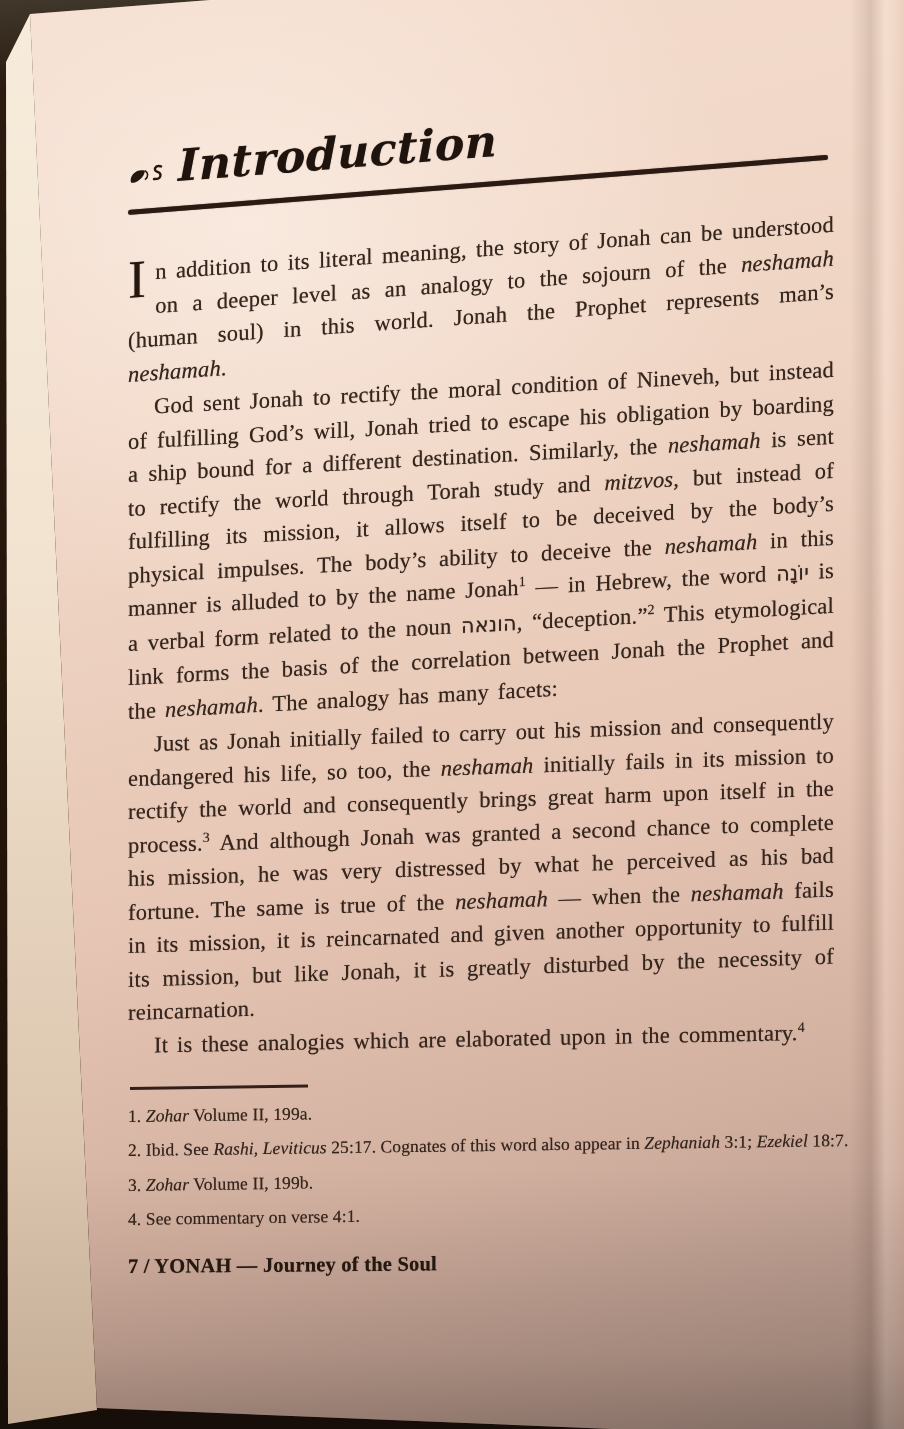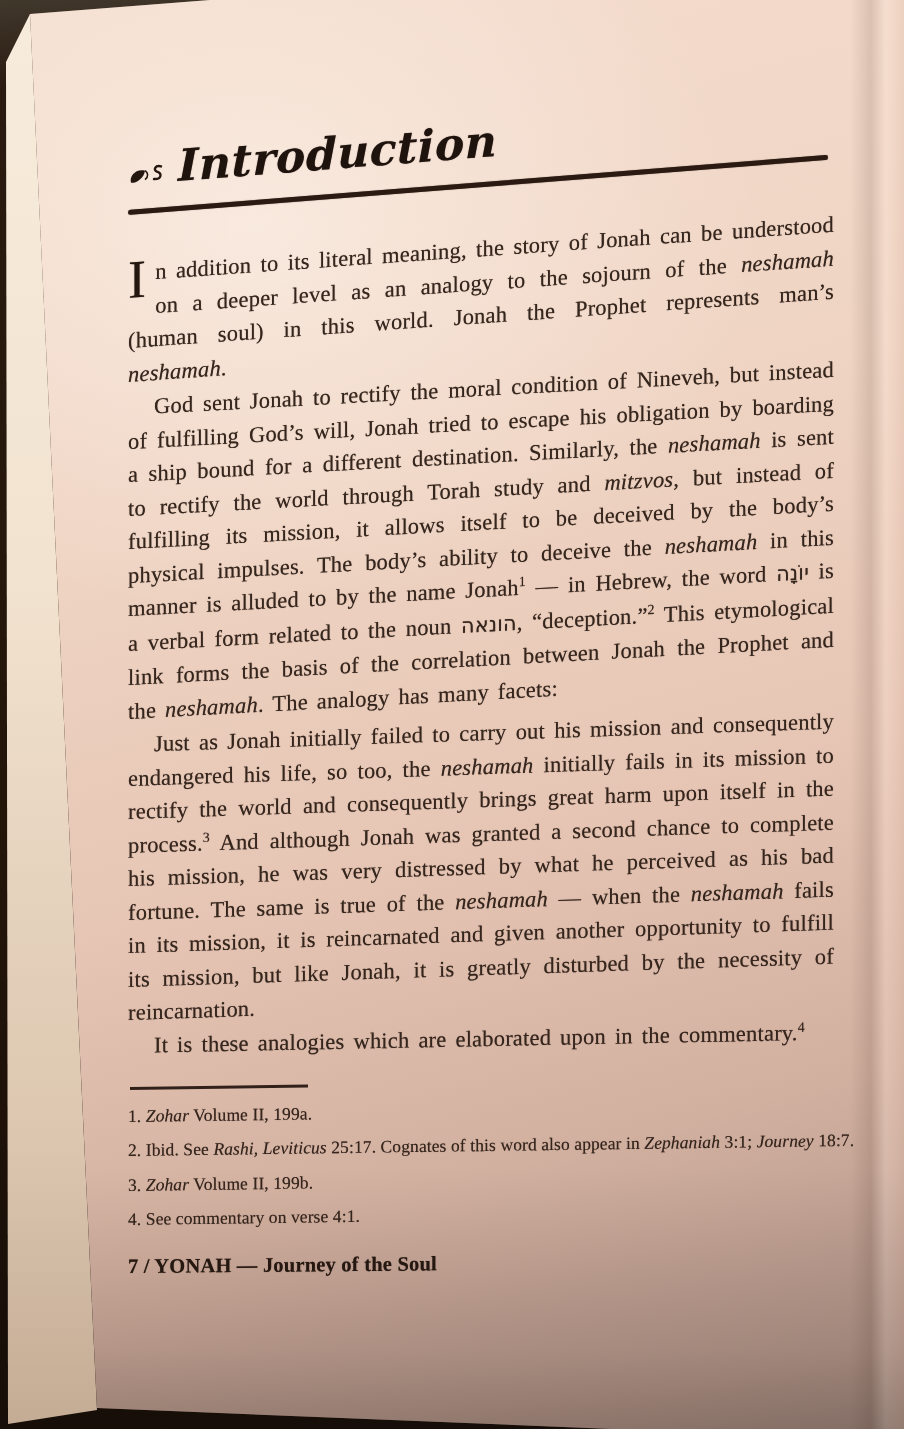--- a/index.html
+++ b/index.html
@@ -114,21 +114,21 @@
 
     <p class="body-par indent sk2">God sent Jonah to rectify the moral condition of Nineveh, but instead of fulfilling God’s will, Jonah tried to escape his obligation by boarding a ship bound for a different destination. Similarly, the <i>neshamah</i> is sent to rectify the world through Torah study and <i>mitzvos</i>, but instead of fulfilling its mission, it allows itself to be deceived by the body’s physical impulses. The body’s ability to deceive the <i>neshamah</i> in this manner is alluded to by the name Jonah<sup>1</sup> — in Hebrew, the word <span class="he">יוֹנָה</span> is a verbal form related to the noun <span class="he">הונאה</span>, “deception.”<sup>2</sup> This etymological link forms the basis of the correlation between Jonah the Prophet and the <i>neshamah</i>. The analogy has many facets:</p>
 
     <p class="body-par indent sk3">Just as Jonah initially failed to carry out his mission and consequently endangered his life, so too, the <i>neshamah</i> initially fails in its mission to rectify the world and consequently brings great harm upon itself in the process.<sup>3</sup> And although Jonah was granted a second chance to complete his mission, he was very distressed by what he perceived as his bad fortune. The same is true of the <i>neshamah</i> — when the <i>neshamah</i> fails in its mission, it is reincarnated and given another opportunity to fulfill its mission, but like Jonah, it is greatly disturbed by the necessity of reincarnation.</p>
 
     <p class="body-par indent sk4">It is these analogies which are elaborated upon in the commentary.<sup>4</sup></p>
 
     <div class="footnote-section">
       <div class="footnote-rule"></div>
       <div class="footnote">1. <i>Zohar</i> Volume II, 199a.</div>
-      <div class="footnote">2. Ibid. See <i>Rashi, Leviticus</i> 25:17. Cognates of this word also appear in <i>Zephaniah</i> 3:1; <i>Journey</i> 18:7.</div>
+      <div class="footnote">2. Ibid. See <i>Rashi, Leviticus</i> 25:17. Cognates of this word also appear in <i>Zephaniah</i> 3:1; <i>Ezekiel</i> 18:7.</div>
       <div class="footnote">3. <i>Zohar</i> Volume II, 199b.</div>
       <div class="footnote">4. See commentary on verse 4:1.</div>
     </div>
 
     <div class="page-footer">7 / YONAH — Journey of the Soul</div>
 
   </div>
 </div>
 
 </body></html>

